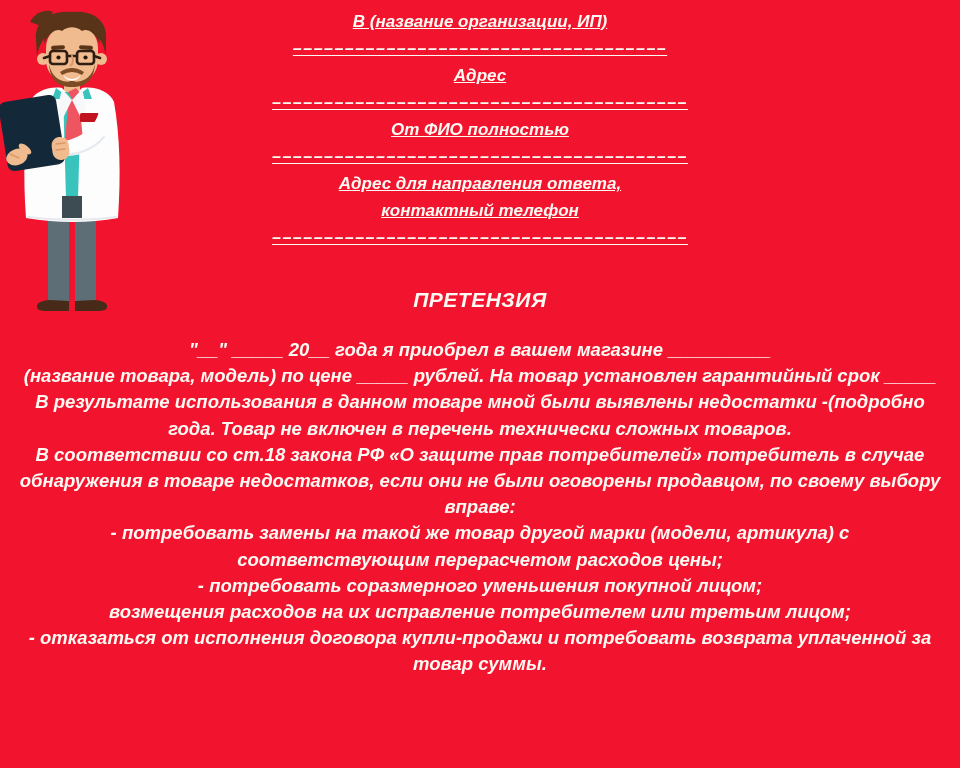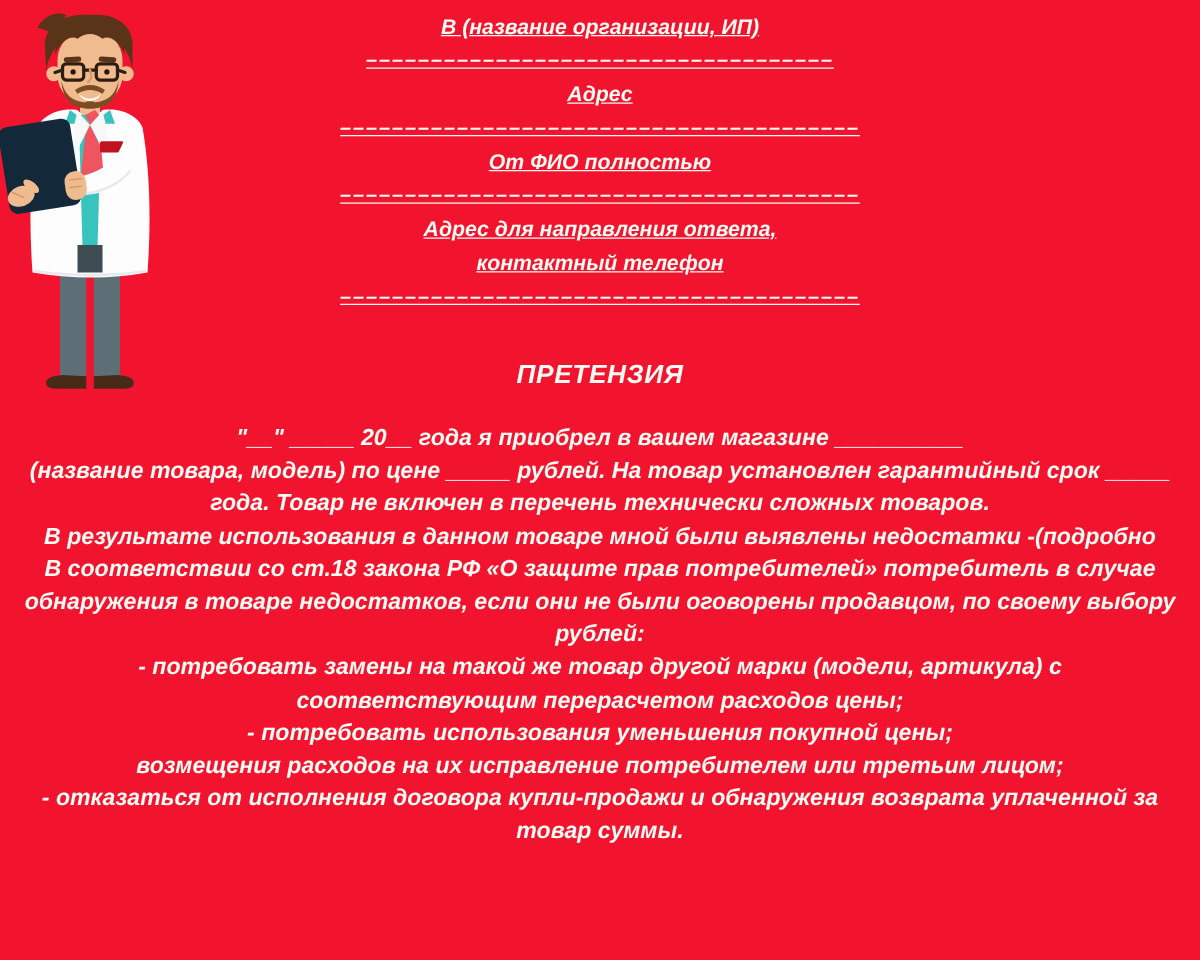--- a/index.html
+++ b/index.html
@@ -208,26 +208,26 @@
     <div class="row">Адрес для направления ответа,</div>
     <div class="row">контактный телефон</div>
     <div class="row sep">––––––––––––––––––––––––––––––––––––––––</div>
   </div>
 
   <div class="title">ПРЕТЕНЗИЯ</div>
 
   <div class="body-text">
     <div class="line">"__" _____ 20__ года я приобрел в вашем магазине __________</div>
     <div class="line">(название товара, модель) по цене _____ рублей. На товар установлен гарантийный срок _____</div>
+    <div class="line">В результате использования в данном товаре мной были выявлены недостатки -(подробно</div>
     <div class="line">года. Товар не включен в перечень технически сложных товаров.</div>
-    <div class="line">В результате использования в данном товаре мной были выявлены недостатки -(подробно</div>
     <div class="line">В соответствии со ст.18 закона РФ «О защите прав потребителей» потребитель в случае</div>
     <div class="line">обнаружения в товаре недостатков, если они не были оговорены продавцом,  по своему выбору</div>
-    <div class="line">рублей:</div>
+    <div class="line">вправе:</div>
     <div class="line">- потребовать замены на такой же товар другой марки (модели, артикула) с</div>
     <div class="line">соответствующим перерасчетом расходов цены;</div>
-    <div class="line">- потребовать использования уменьшения покупной цены;</div>
+    <div class="line">- потребовать соразмерного уменьшения покупной лицом;</div>
     <div class="line">возмещения расходов на их исправление потребителем или третьим лицом;</div>
-    <div class="line">- отказаться от исполнения договора купли-продажи и обнаружения возврата уплаченной за</div>
+    <div class="line">- отказаться от исполнения договора купли-продажи и потребовать возврата уплаченной за</div>
     <div class="line">товар суммы.</div>
   </div>
 
 </div>
 
 </body></html>

